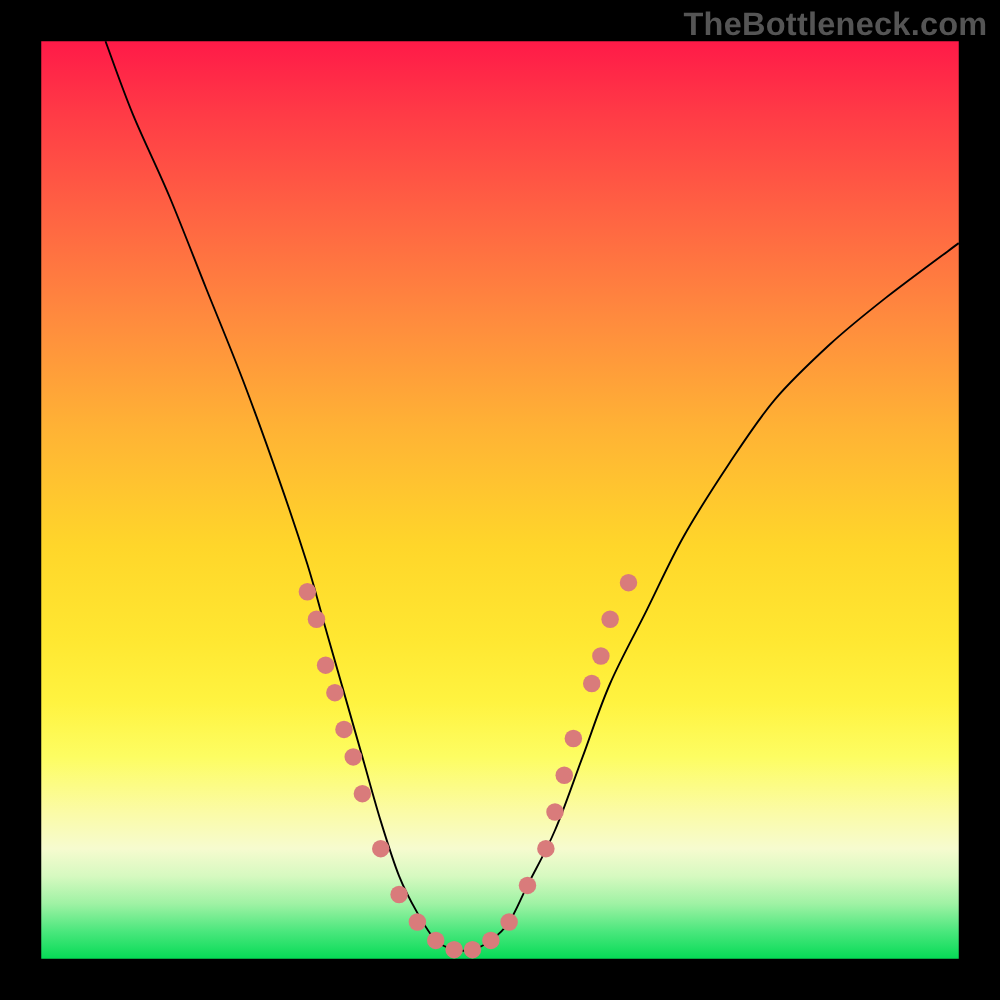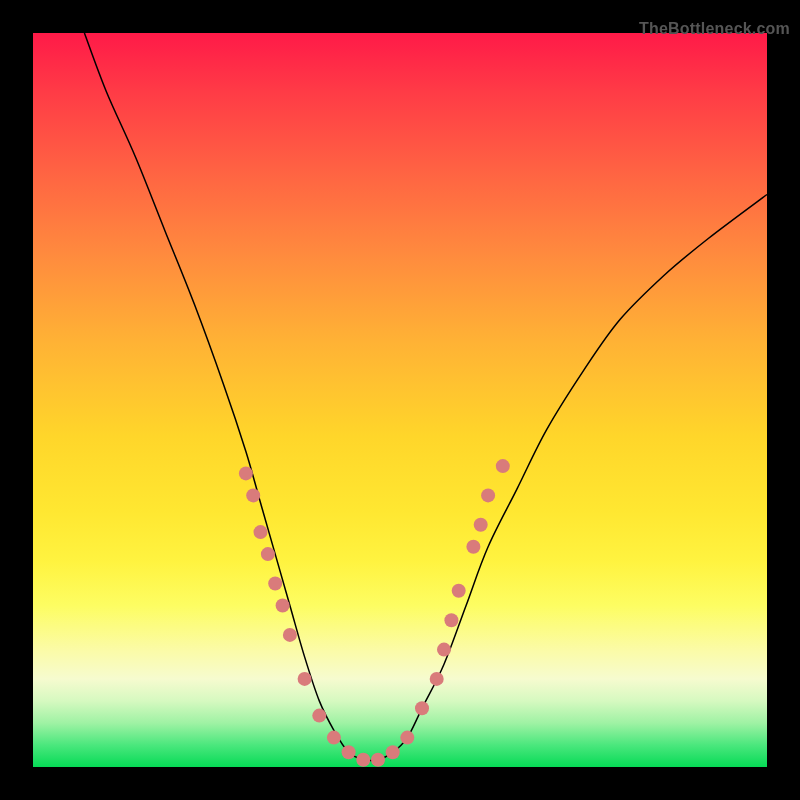--- a/index.html
+++ b/index.html
@@ -12,24 +12,24 @@
     font-family: Arial, Helvetica, sans-serif;
   }
   .frame {
     position: relative;
     width: 800px;
     height: 800px;
     background: #000;
   }
   .watermark {
     position: absolute;
-    top: 20px;
+    top: 4px;
     right: 10px;
     color: #555;
-    font-size: 16px;
+    font-size: 26px;
     font-weight: bold;
     z-index: 10;
     letter-spacing: 0.2px;
   }
   .plot-area {
     position: absolute;
     left: 33px;
     top: 33px;
     width: 734px;
     height: 734px;

